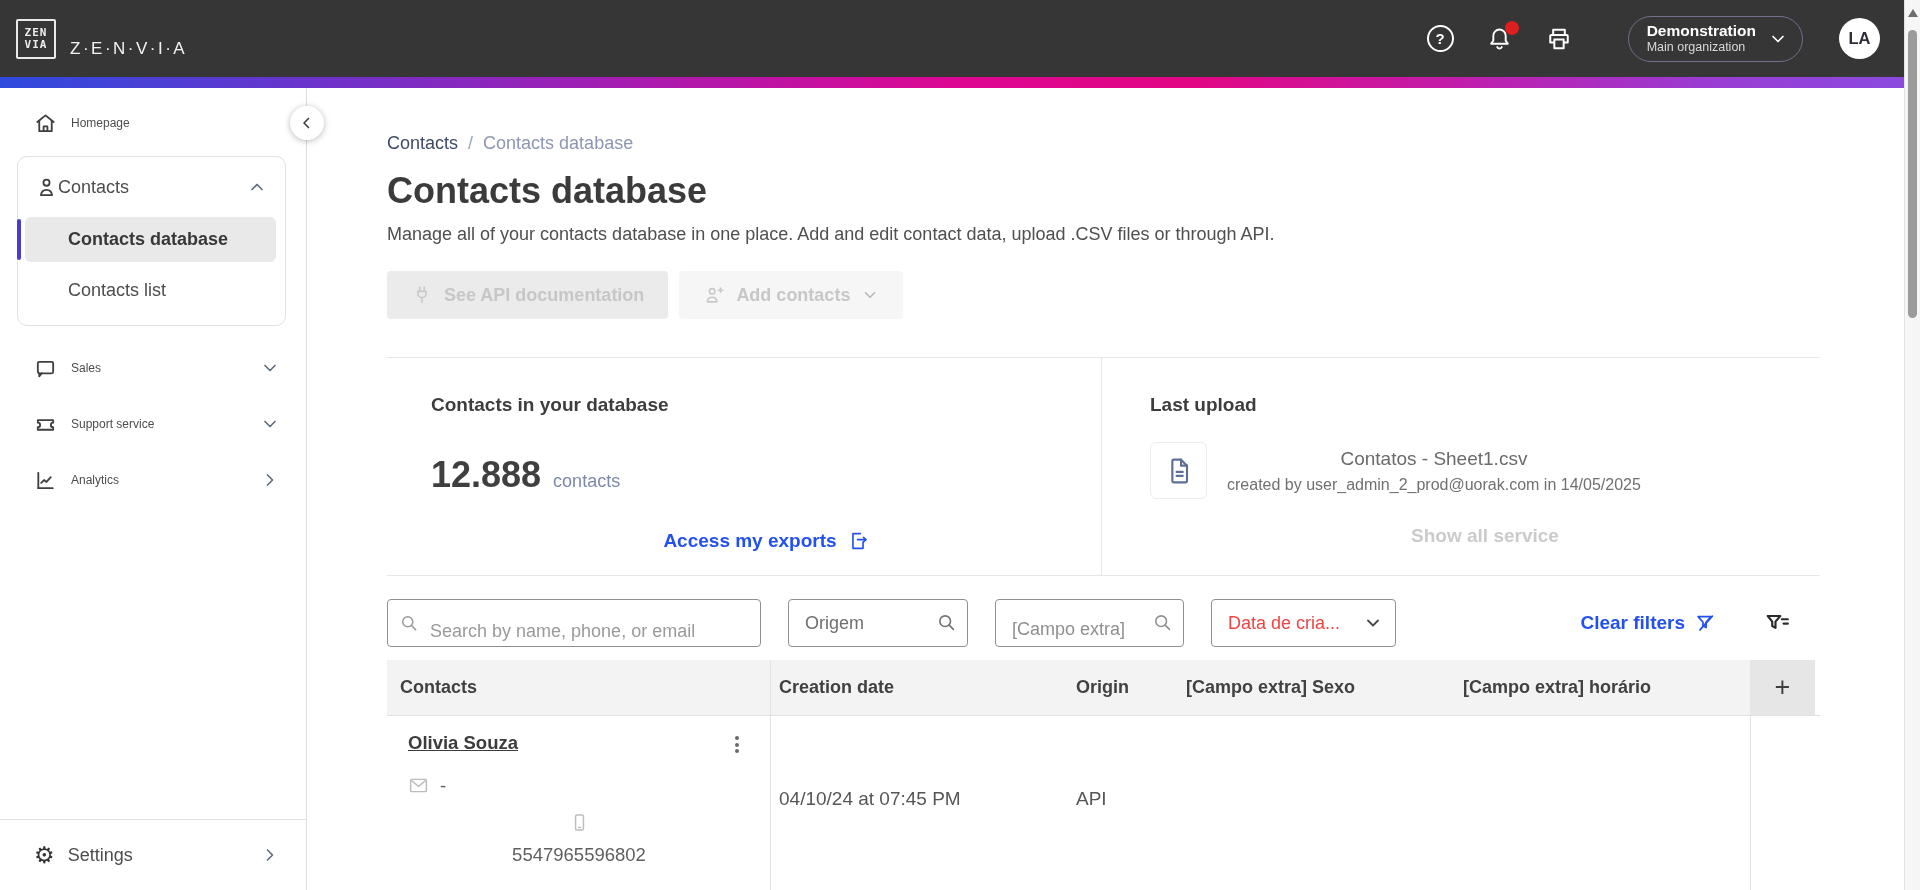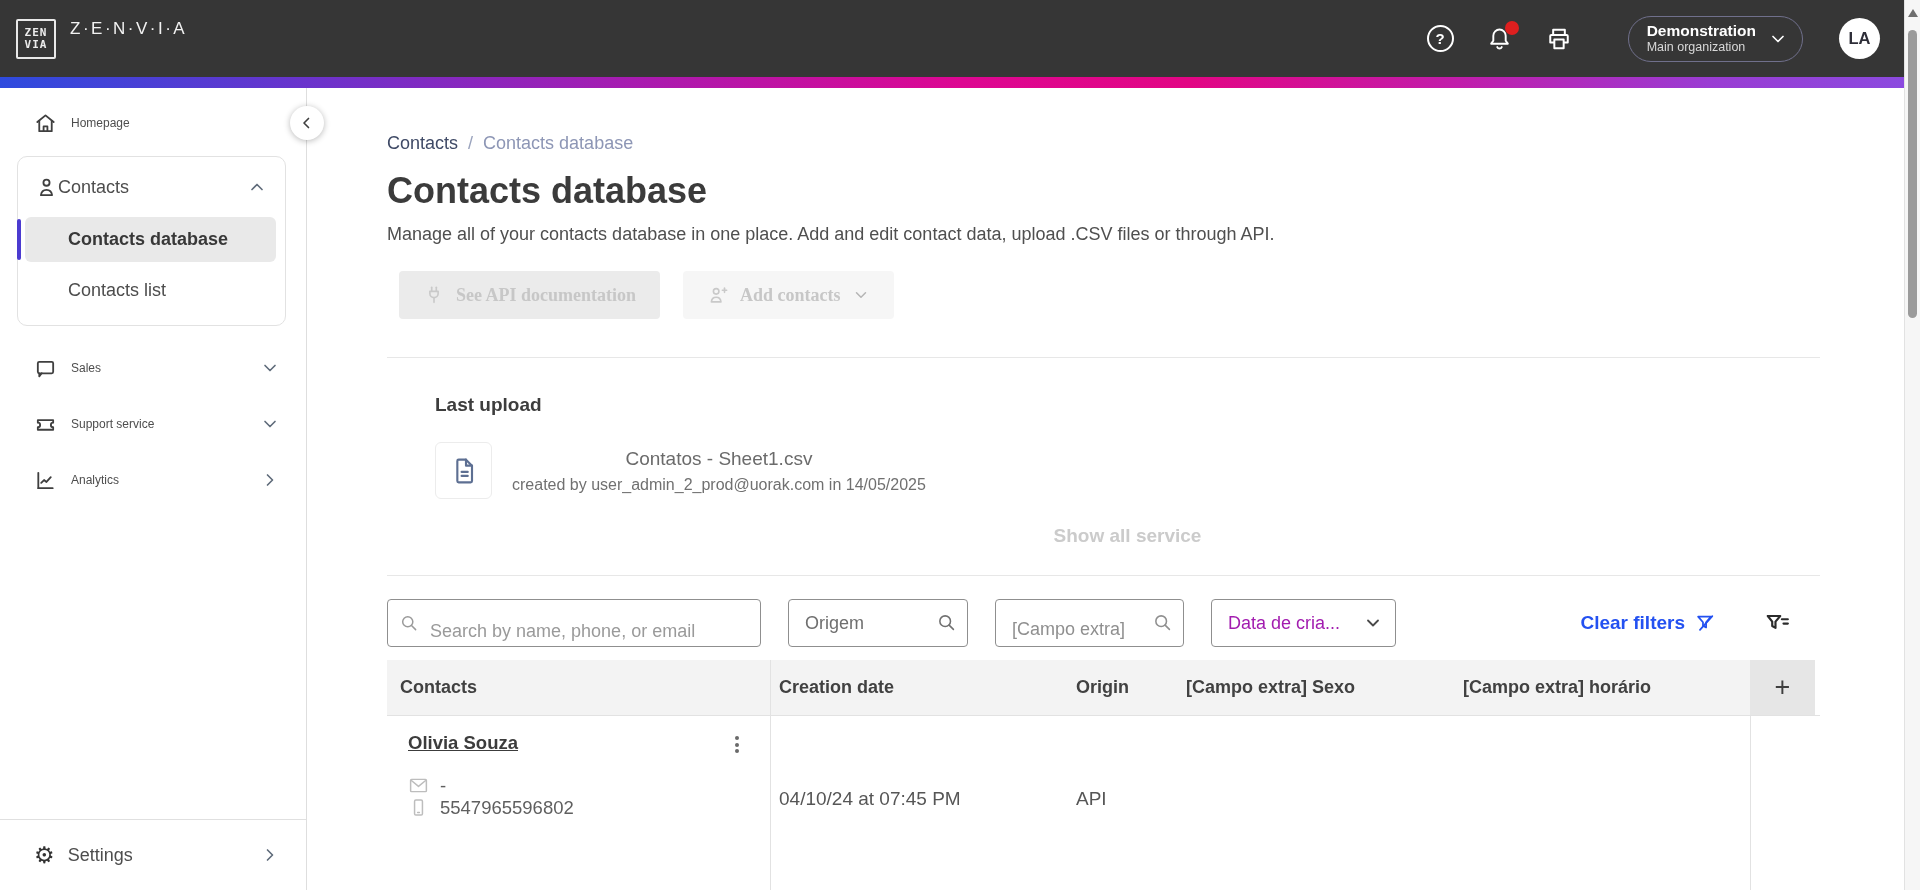--- a/index.html
+++ b/index.html
@@ -3,21 +3,21 @@
 <meta charset="utf-8">
 <style>
   * { margin:0; padding:0; box-sizing:border-box; }
   html,body { width:1920px; height:890px; }
   body { font-family:"Liberation Sans", sans-serif; background:#fff; overflow:hidden; }
   .app { position:relative; width:1920px; height:890px; background:#fff; overflow:hidden; }
 
   
   .topbar { position:absolute; left:0; top:0; width:1920px; height:77px; background:#363636;
             display:flex; align-items:center; padding:0 40px 0 16px; z-index:5; }
-  .logo-group { display:flex; align-items:flex-start; gap:14px; }
+  .logo-group { display:flex; align-items:flex-end; gap:14px; }
   .logo-mark { width:40px; height:40px; border:2px solid #e9e9e9; border-radius:2px;
                display:flex; flex-direction:column; align-items:center; justify-content:center; }
   .logo-mark span { font-family:"DejaVu Sans Mono", monospace; font-size:11px; font-weight:700;
                     color:#ededed; line-height:1.05; letter-spacing:1px; }
   .logo-text { color:#f2f2f2; font-size:17px; letter-spacing:2.5px; font-weight:400; }
   .topbar-right { margin-left:auto; display:flex; align-items:center; }
   .tb-iconbtn { background:none; border:none; cursor:pointer; position:relative;
                 display:flex; align-items:center; justify-content:center; margin-left:32px; }
   .help-circle { width:27px; height:27px; border:2px solid #fff; border-radius:50%;
                  display:flex; align-items:center; justify-content:center;
@@ -77,21 +77,21 @@
   .breadcrumb { margin-top:45px; display:flex; align-items:center; gap:10px; font-size:18px; }
   .bc-root { color:#3f4a66; cursor:pointer; }
   .bc-sep  { color:#9aa3bd; }
   .bc-cur  { color:#8d96b5; }
   .page-title { margin-top:16px; font-size:36px; font-weight:700; color:#3b3b3b; }
   .page-desc  { margin-top:12px; font-size:18px; color:#4f4f4f; }
 
   .actions { margin-top:26px; display:flex; gap:11px; }
   .act-btn { display:inline-flex; align-items:center; gap:11px; height:48px; padding:0 24px;
              border:none; border-radius:4px; background:#ebebeb; color:#c7c7c7;
-             font-size:18px; font-weight:600; cursor:pointer; font-family:Liberation Serif, serif;margin-left:12px; }
+             font-size:18px; font-weight:600; cursor:pointer; font-family:Liberation Sans, sans-serif; }
   .act-btn.ghost { background:#f6f6f6; }
 
   .cards { margin-top:38px; display:flex; border-top:1px solid #e7e7e7;
            border-bottom:1px solid #e7e7e7; height:219px; }
   .card-db { width:715px; border-right:1px solid #e7e7e7; padding:36px 0 0 44px; }
   .card-up { flex:1; padding:36px 0 0 48px; }
   .card-title { font-size:19px; font-weight:700; color:#3d3d3d; }
   .count-row { margin-top:38px; display:flex; align-items:baseline; gap:12px; }
   .count-num { font-size:36px; font-weight:600; color:#3f3f3f; }
   .count-unit { font-size:18px; color:#7e89a9; }
@@ -115,21 +115,21 @@
   .f-search input::placeholder { color:#9a9a9a; }
   .f-origem input { width:180px; padding:0 38px 0 16px; }
   .f-origem input::placeholder { color:#6f6f6f; }
   .f-campo input { width:189px; padding:12px 38px 0 16px; }
   .f-campo input::placeholder { color:#8f8f8f; }
   .icon-left { position:absolute; left:12px; top:14px; }
   .icon-right { position:absolute; right:10px; top:13px; }
   .f-gap { margin-left:27px; }
   .date-filter { width:185px; height:48px; border:1px solid #8f8f8f; border-radius:4px;
                  background:#fff; display:flex; align-items:center; justify-content:space-between;
-                 padding:0 12px 0 16px; font-size:18px; color:#a21caf; cursor:pointer;
+                 padding:0 12px 0 16px; font-size:18px; color:#ef4444; cursor:pointer;
                  font-family:inherit; }
   .clear-filters { margin-left:auto; display:flex; align-items:center; gap:9px; background:none;
                    border:none; color:#2351f1; font-size:19px; font-weight:700; cursor:pointer;
                    font-family:inherit; }
   .adv-filter { margin-left:48px; margin-right:30px; background:none; border:none;
                 cursor:pointer; display:flex; }
 
   
   .table { margin-top:13px; }
   .t-row { display:grid; grid-template-columns:384px 297px 110px 277px 295px 65px; }
@@ -145,21 +145,21 @@
   .td-plus { border-left:1px solid #e2e2e2; }
   .name-row { display:flex; align-items:flex-start; }
   .contact-name { font-size:18.5px; font-weight:700; color:#3c3c3c;
                   text-decoration:underline; cursor:pointer; }
   .kebab { margin-left:auto; margin-right:5px; background:none; border:none; cursor:pointer;
            padding:2px 6px; display:flex; flex-direction:column; align-items:center; }
   .kebab i { width:4px; height:4px; border-radius:50%; background:#6a6a6a; display:block;
              margin:2.4px 0; }
   .crow { display:flex; align-items:center; gap:11px; }
   .crow-email { margin-top:17px; }
-  .crow-phone { margin-top:0; }
+  .crow-phone { margin-top:15px;flex-direction:column; }
   .crow .val { font-size:18.5px; color:#5f5f5f; }
 
   
   .scrollbar { position:absolute; right:0; top:0; bottom:0; width:16px; background:#f6f6f6;
                border-left:1px solid #e2e2e2; z-index:20; }
   .sb-up { position:absolute; top:9px; left:3px; width:0; height:0;
            border-left:5px solid transparent; border-right:5px solid transparent;
            border-bottom:8px solid #6e6e6e; cursor:pointer; }
   .sb-thumb { position:absolute; top:30px; left:3px; width:9px; height:288px;
               border-radius:5px; background:#9b9b9b; cursor:pointer; }
@@ -329,20 +329,35 @@
             <path d="M19.1 4.5v4.6"></path>
         </svg>
         <span>Add contacts</span>
         <svg width="18" height="18" viewBox="0 0 24 24" fill="none" stroke="#b5b5b5" stroke-width="2" stroke-linecap="round" stroke-linejoin="round">
             <polyline points="6 9 12 15 18 9"></polyline>
           </svg>
       </button>
     </div>
 
     <div class="cards">
+      <section class="card-db">
+        <div class="card-title">Contacts in your database</div>
+        <div class="count-row">
+          <span class="count-num">12.888</span>
+          <span class="count-unit">contacts</span>
+        </div>
+        <div class="exports-link">
+          <span>Access my exports</span>
+          <svg width="22" height="22" viewBox="0 0 24 24" fill="none" stroke="#2351f1" stroke-width="1.8" stroke-linecap="round" stroke-linejoin="round">
+            <path d="M14.5 4H6.5v16h11v-6.5"></path>
+              <path d="M11.5 10.5h9"></path>
+              <path d="M18 8l2.5 2.5L18 13"></path>
+          </svg>
+        </div>
+      </section>
       <section class="card-up">
         <div class="card-title">Last upload</div>
         <div class="file-row">
           <div class="file-box">
             <svg width="32" height="32" viewBox="0 0 24 24" fill="none" stroke="#5d6f92" stroke-width="1.6" stroke-linecap="round" stroke-linejoin="round">
               <path d="M8 3.5h5.5L18 8v11.5a1 1 0 0 1-1 1H8a1 1 0 0 1-1-1v-15a1 1 0 0 1 1-1z"></path>
               <path d="M13.5 3.5V8H18"></path>
                 <path d="M10.2 12.7h4.6"></path>
                 <path d="M10.2 15.7h4.6"></path>
             </svg>

